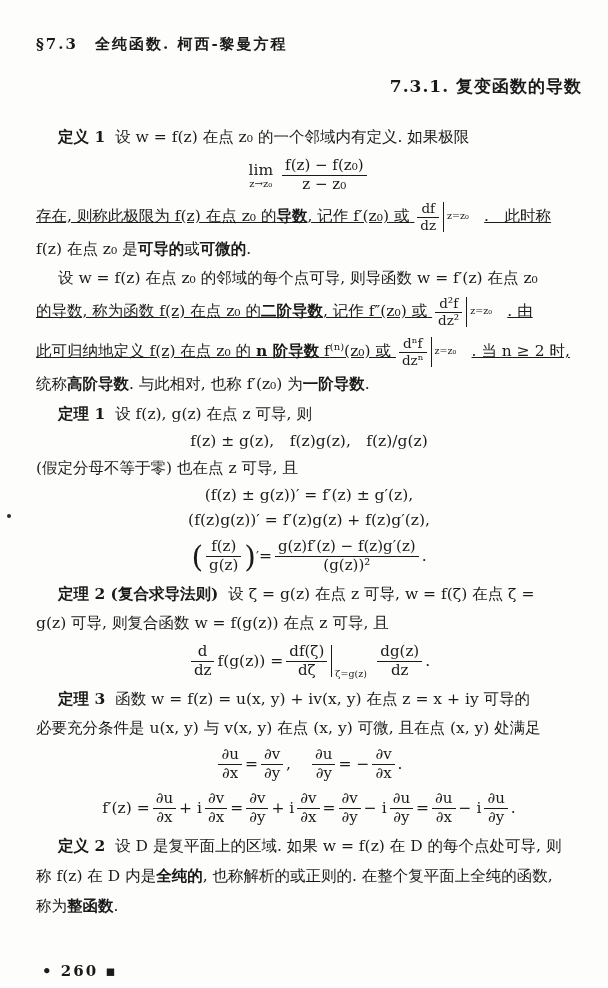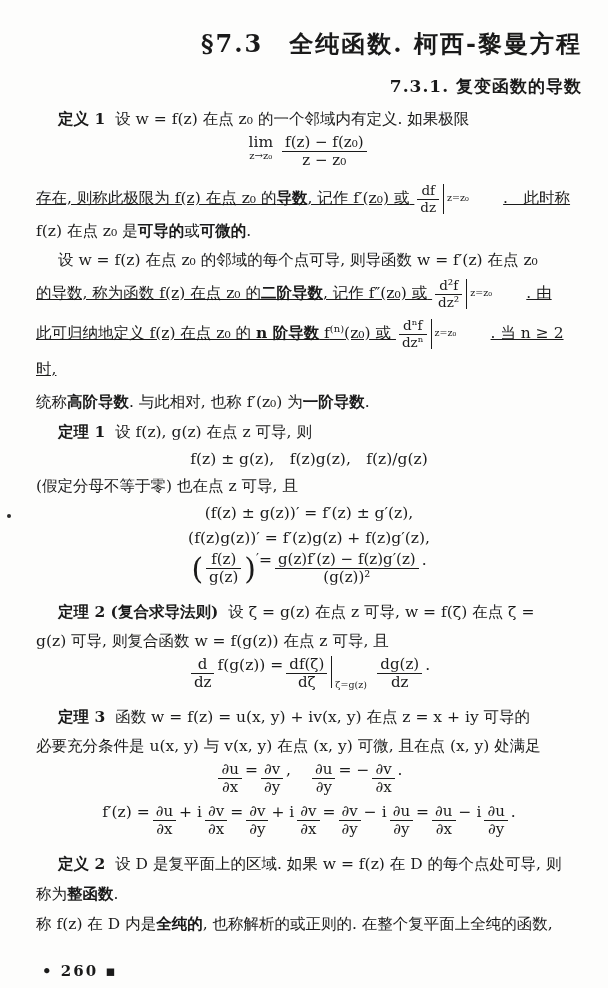--- a/index.html
+++ b/index.html
@@ -8,51 +8,51 @@
     width:608px;height:988px;
     background:#fdfdfc;
     color:#1a1a1a;
     font-family:"DejaVu Serif","Liberation Serif",serif;
     font-size:15.5px;
     overflow:hidden;
     box-sizing:border-box;
     padding:32px 26px 0 36px;
   }
   .title{
-    text-align:right;
-    font-size:24px;
+    text-align:left;
+    font-size:15px;
     font-weight:bold;
     letter-spacing:2px;
     height:24px;line-height:24px;
   }
   .sec{
     margin-top:18px;
     font-size:17px;
     font-weight:bold;
     letter-spacing:1px;
     height:24px;line-height:24px;text-align:right;
   }
   .para{line-height:29px;}
-  .para.first{margin-top:6px;}
+  .para.first{margin-top:24px;}
   .tall{line-height:36px;text-decoration:underline;}
   .indent{text-indent:22px;}
   .b{font-weight:bold;}
   .disp{text-align:center;line-height:25px;}
   .disp.short{line-height:25px;height:25px;}
-  .mathline{height:46px;display:flex;justify-content:center;}
+  .mathline{height:46px;display:flex;align-items:center;justify-content:center;}
   .mathline.cr{height:42px;}
   
   .fr{display:inline-block;vertical-align:middle;text-align:center;line-height:1.15;font-size:13.5px;margin:0 3px;}
   .fr .n{display:block;border-bottom:1.4px solid #1a1a1a;padding:0 3px;}
   .fr .d{display:block;padding:0 3px;}
   .mathline .fr{font-size:15px;}
   
   .ev{display:inline-block;position:relative;vertical-align:middle;height:32px;width:42px;border-left:1.4px solid #1a1a1a;margin-left:1px;}
   .ev .sub{position:absolute;left:3px;bottom:-2px;font-size:9.5px;white-space:nowrap;letter-spacing:0;}
-  .ev.small{height:30px;width:40px;padding-left:19px;}
+  .ev.small{height:30px;width:40px;}
   
   .lim{display:inline-block;vertical-align:middle;text-align:center;margin-right:6px;}
   .lim .w{display:block;line-height:16px;}
   .lim .s{display:block;font-size:10px;line-height:11px;}
   .bigp{font-size:30px;font-weight:300;vertical-align:middle;font-family:"DejaVu Serif",serif;}
   .prime{vertical-align:8px;font-size:13px;}
   sup.supn{font-size:10px;}
   .gap{display:inline-block;width:10px;}
   .mgap{display:inline-block;width:18px;}
   .pagenum{
@@ -240,21 +240,21 @@
         <span class="n">∂u</span>
         <span class="d">∂y</span>
       </span>
     <span>.</span>
   </div>
 
   <div class="para indent">
     <span class="b">定义 2</span><span class="gap"></span><span>设 D 是复平面上的区域. 如果 w = f(z) 在 D 的每个点处可导, 则</span>
   </div>
   <div class="para">
+    <span>称 f(z) 在 D 内是</span><span class="b">全纯的</span><span>, 也称解析的或正则的. 在整个复平面上全纯的函数,</span>
+  </div>
+  <div class="para">
     <span>称为</span><span class="b">整函数</span><span>.</span>
-  </div>
-  <div class="para">
-    <span>称 f(z) 在 D 内是</span><span class="b">全纯的</span><span>, 也称解析的或正则的. 在整个复平面上全纯的函数,</span>
   </div>
 
   <div class="pagenum">• 260 ▪</div>
   <div class="speck"></div>
 </div>
 
 </body></html>

